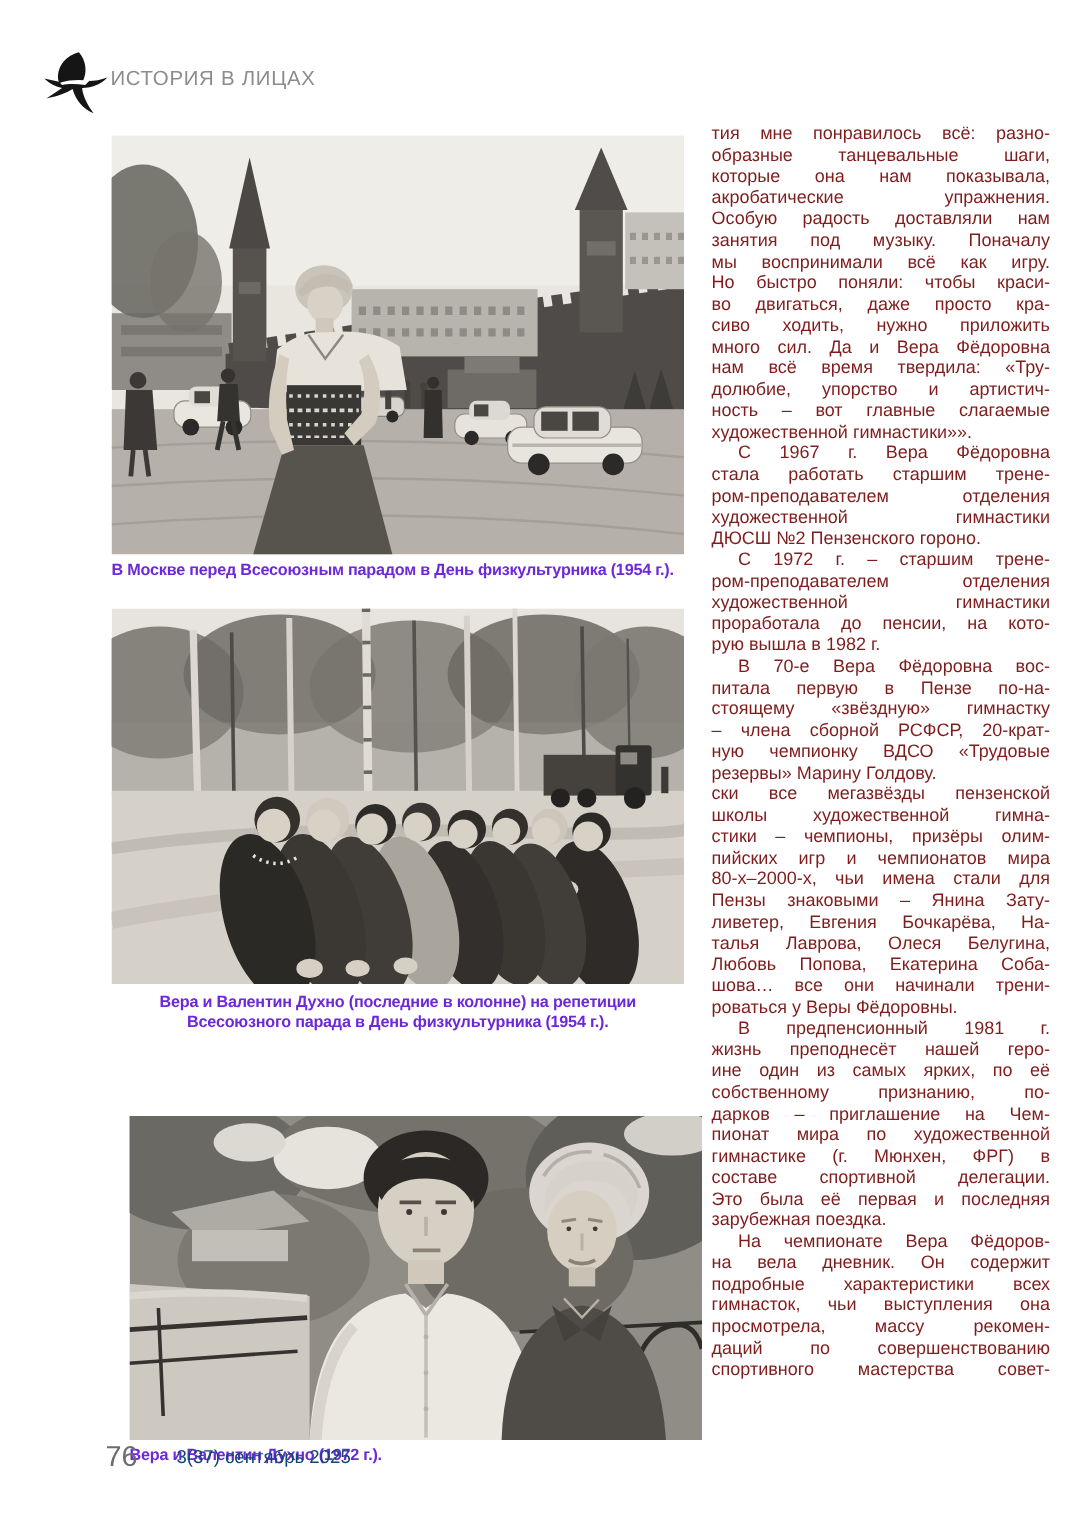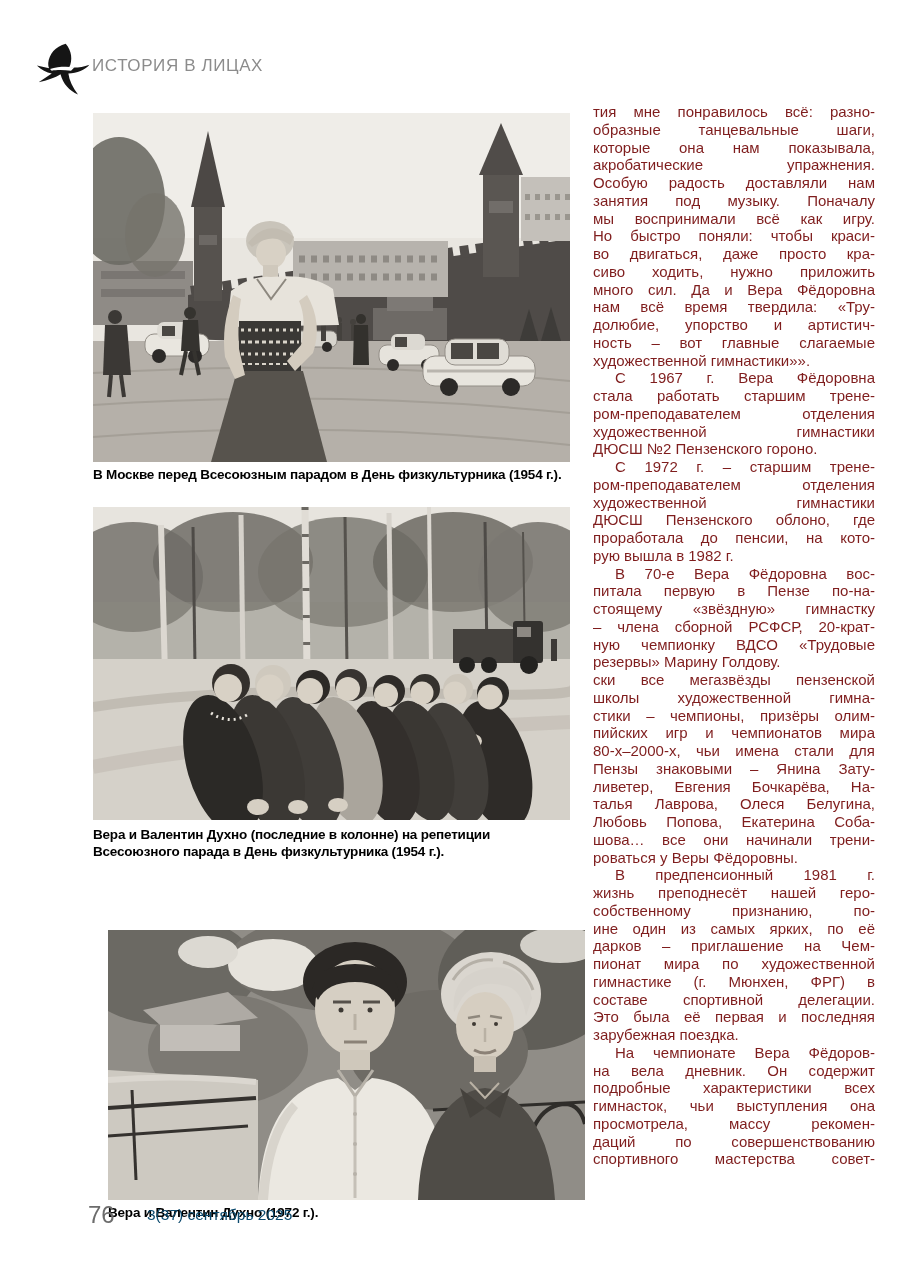--- a/index.html
+++ b/index.html
@@ -11,25 +11,25 @@
   .logo{position:absolute;left:36px;top:40px;width:56px;height:58px;}
   .section-title{
     position:absolute;left:92px;top:56px;font-size:17px;letter-spacing:.6px;
     color:#8c8c8c;white-space:nowrap;
   }
   
   .photo-block{position:absolute;left:93px;width:477px;}
   .photo-block svg.photo{display:block;width:477px;}
   .caption{
     font-weight:700;font-size:13.5px;line-height:17px;letter-spacing:-.2px;
-    color:#000000;margin-top:4px;width:477px;
+    color:#6d28d9;margin-top:4px;width:477px;
   }
   .blk1{top:113px;}
   .blk2{top:507px;}
-  .blk2 .caption{margin-top:6px;}
+  .blk2 .caption{margin-top:6px;text-align:center;}
   .blk3{top:930px;margin-left:15px;}
   
   .article-col{position:absolute;left:593px;top:103px;width:282px;color:#7f1d1d;}
   .tline{
     font-size:15px;line-height:17.76px;height:17.76px;white-space:nowrap;
     overflow:visible;text-align:left;
   }
   .tline.just{white-space:normal;text-align:justify;text-align-last:justify;text-justify:inter-word;}
   .tline.ind{padding-left:22px;}
   
@@ -336,21 +336,20 @@
       <div class="tline just">ность – вот главные слагаемые</div>
       <div class="tline">художественной гимнастики»».</div>
       <div class="tline just ind">С 1967 г. Вера Фёдоровна</div>
       <div class="tline just">стала работать старшим трене-</div>
       <div class="tline just">ром-преподавателем отделения</div>
       <div class="tline just">художественной гимнастики</div>
       <div class="tline">ДЮСШ №2 Пензенского гороно.</div>
       <div class="tline just ind">С 1972 г. – старшим трене-</div>
       <div class="tline just">ром-преподавателем отделения</div>
       <div class="tline just">художественной гимнастики</div>
-      <div class="tline just">ДЮСШ Пензенского облоно, где</div>
       <div class="tline just">проработала до пенсии, на кото-</div>
       <div class="tline">рую вышла в 1982 г.</div>
       <div class="tline just ind">В 70-е Вера Фёдоровна вос-</div>
       <div class="tline just">питала первую в Пензе по-на-</div>
       <div class="tline just">стоящему «звёздную» гимнастку</div>
       <div class="tline just">– члена сборной РСФСР, 20-крат-</div>
       <div class="tline just">ную чемпионку ВДСО «Трудовые</div>
       <div class="tline">резервы» Марину Голдову.</div>
       <div class="tline just">ски все мегазвёзды пензенской</div>
       <div class="tline just">школы художественной гимна-</div>
@@ -358,22 +357,22 @@
       <div class="tline just">пийских игр и чемпионатов мира</div>
       <div class="tline just">80-х–2000-х, чьи имена стали для</div>
       <div class="tline just">Пензы знаковыми – Янина Зату-</div>
       <div class="tline just">ливетер, Евгения Бочкарёва, На-</div>
       <div class="tline just">талья Лаврова, Олеся Белугина,</div>
       <div class="tline just">Любовь Попова, Екатерина Соба-</div>
       <div class="tline just">шова… все они начинали трени-</div>
       <div class="tline">роваться у Веры Фёдоровны.</div>
       <div class="tline just ind">В предпенсионный 1981 г.</div>
       <div class="tline just">жизнь преподнесёт нашей геро-</div>
+      <div class="tline just">ине один из самых ярких, по её</div>
       <div class="tline just">собственному признанию, по-</div>
-      <div class="tline just">ине один из самых ярких, по её</div>
       <div class="tline just">дарков – приглашение на Чем-</div>
       <div class="tline just">пионат мира по художественной</div>
       <div class="tline just">гимнастике (г. Мюнхен, ФРГ) в</div>
       <div class="tline just">составе спортивной делегации.</div>
       <div class="tline just">Это была её первая и последняя</div>
       <div class="tline">зарубежная поездка.</div>
       <div class="tline just ind">На чемпионате Вера Фёдоров-</div>
       <div class="tline just">на вела дневник. Он содержит</div>
       <div class="tline just">подробные характеристики всех</div>
       <div class="tline just">гимнасток, чьи выступления она</div>

